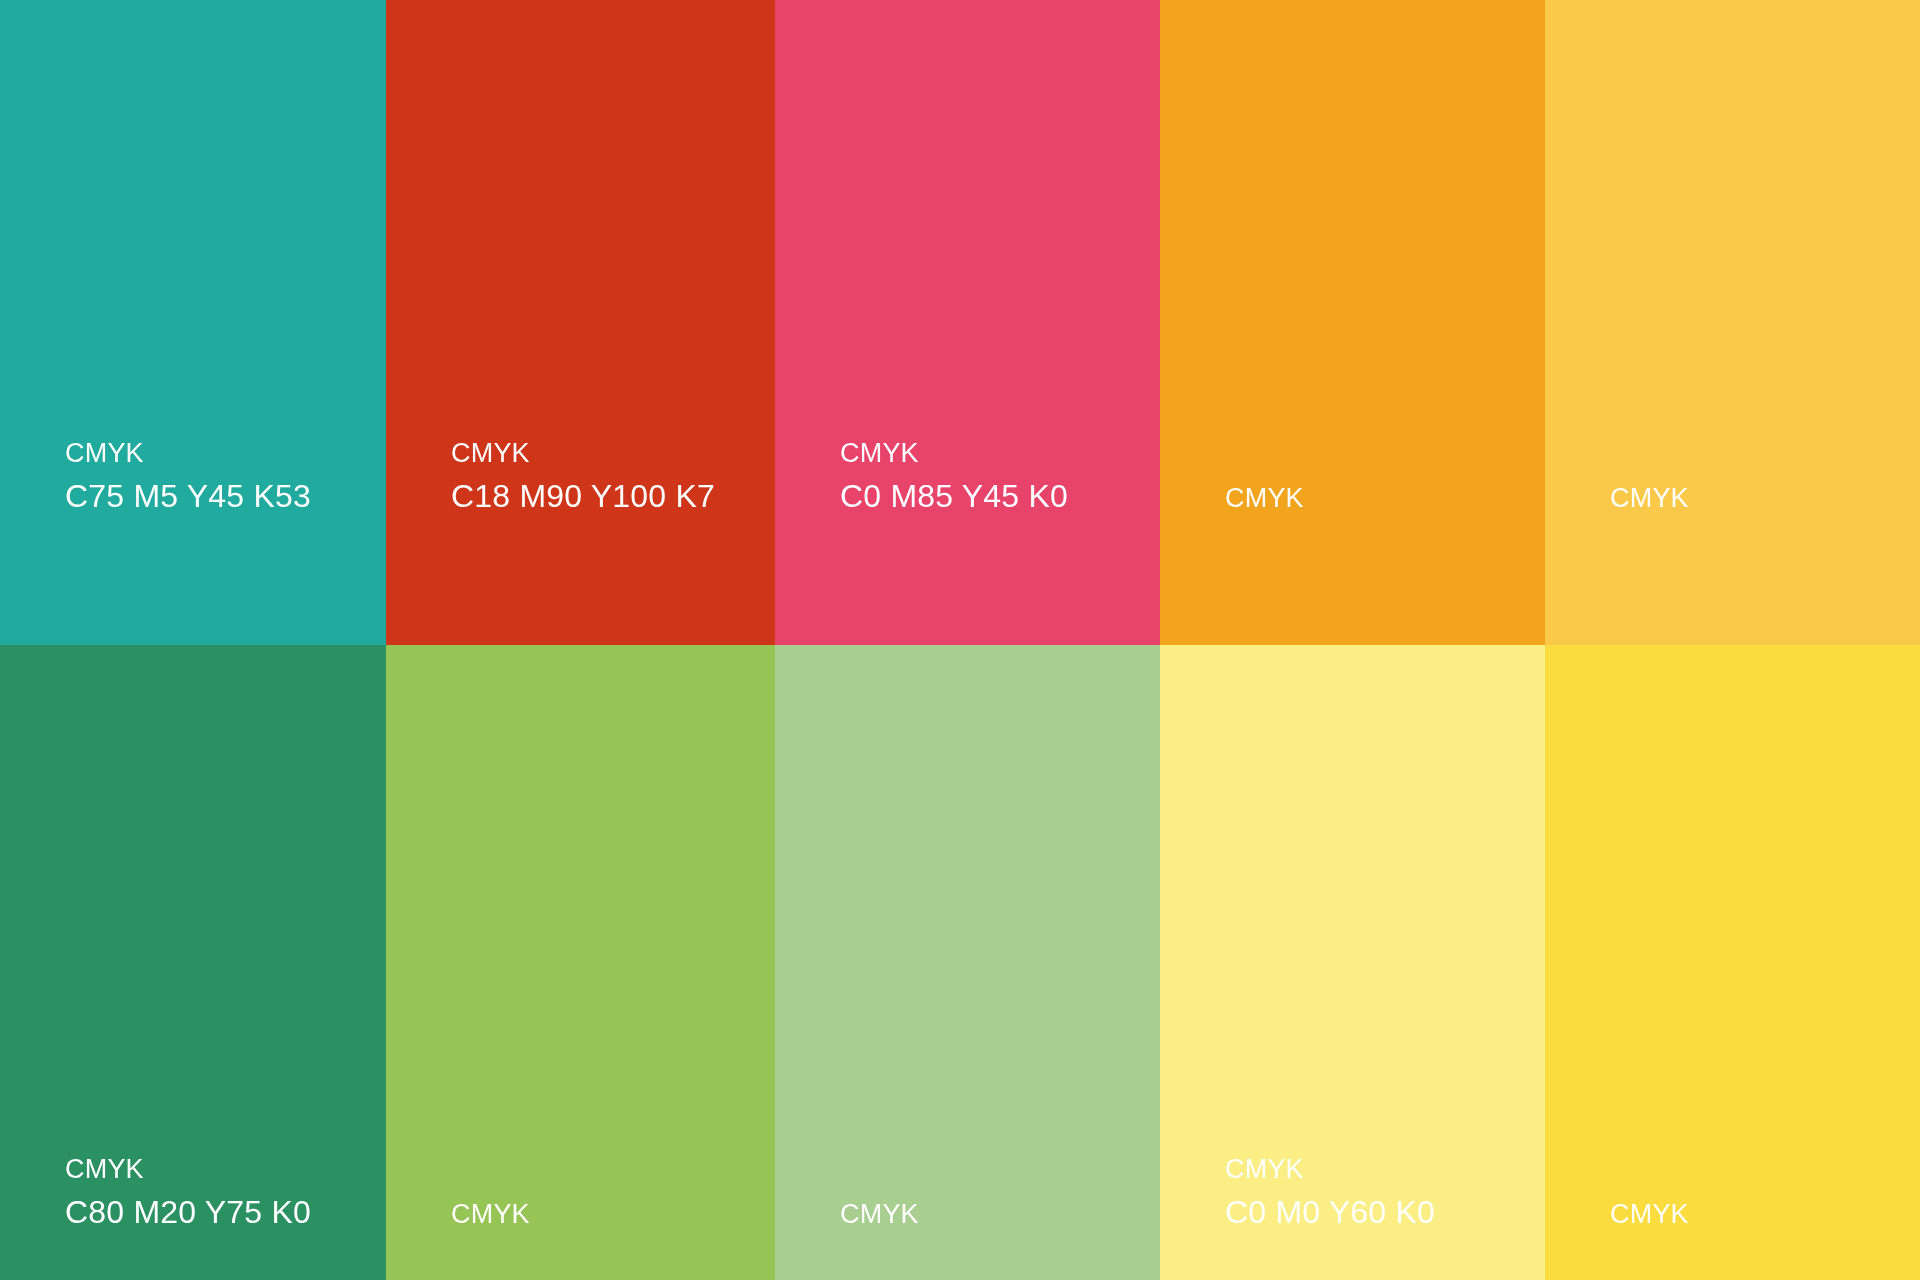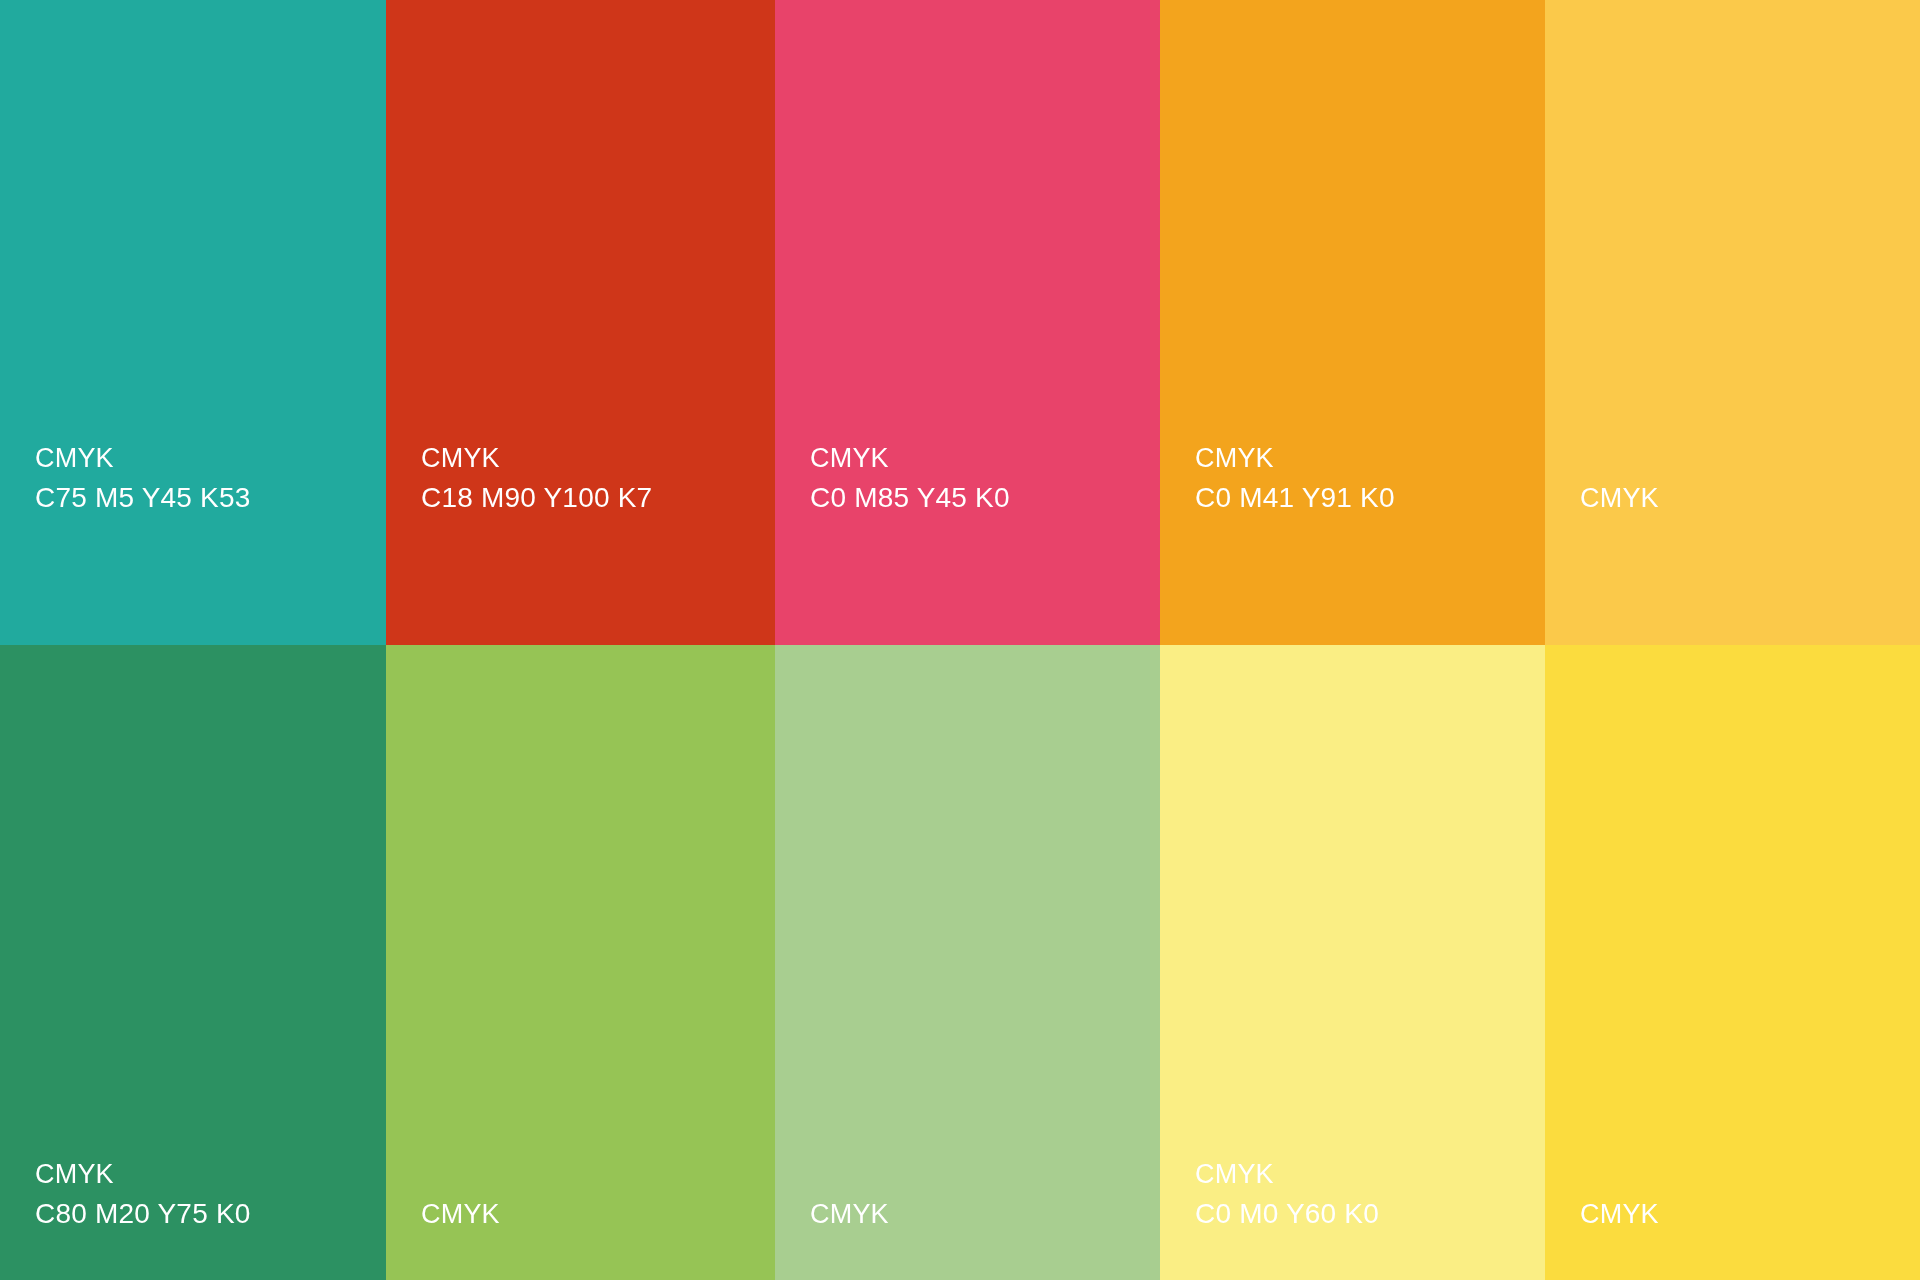--- a/index.html
+++ b/index.html
@@ -25,21 +25,21 @@
   .swatch {
     position: relative;
     box-sizing: border-box;
     display: flex;
     flex-direction: column;
     justify-content: flex-end;
     overflow: hidden;
   }
 
   .swatch-label {
-    padding-left: 35px;
+    padding-left: 65px;
     padding-bottom: 0;
     line-height: 1.32;
     letter-spacing: 0.2px;
     user-select: none;
   }
 
   .row-top .swatch-label {
     margin-bottom: 128px;
   }
 
@@ -49,21 +49,21 @@
 
   .label-model {
     display: block;
     font-size: 27px;
     font-weight: 400;
     white-space: nowrap;
   }
 
   .label-values {
     display: block;
-    font-size: 28px;
+    font-size: 32px;
     font-weight: 400;
     white-space: nowrap;
     margin-top: 3px;
   }
 </style>
 </head>
 <body>
 
 <div class="palette">
 
@@ -84,21 +84,20 @@
   <div class="swatch row-top" style="background-color: rgb(232, 67, 106); color: rgb(255, 255, 255);">
     <div class="swatch-label">
       <span class="label-model">CMYK</span>
       <span class="label-values">C0 M85 Y45 K0</span>
     </div>
   </div>
 
   <div class="swatch row-top" style="background-color: rgb(243, 164, 29); color: rgb(255, 255, 255);">
     <div class="swatch-label">
       <span class="label-model">CMYK</span>
-      <span class="label-values">C0 M41 Y91 K0</span>
     </div>
   </div>
 
   <div class="swatch row-top" style="background-color: rgb(251, 201, 74); color: rgb(255, 255, 255);">
     <div class="swatch-label">
       <span class="label-model">CMYK</span>
     </div>
   </div>
 
   <div class="swatch row-bottom" style="background-color: rgb(44, 145, 98); color: rgb(255, 255, 255);">

